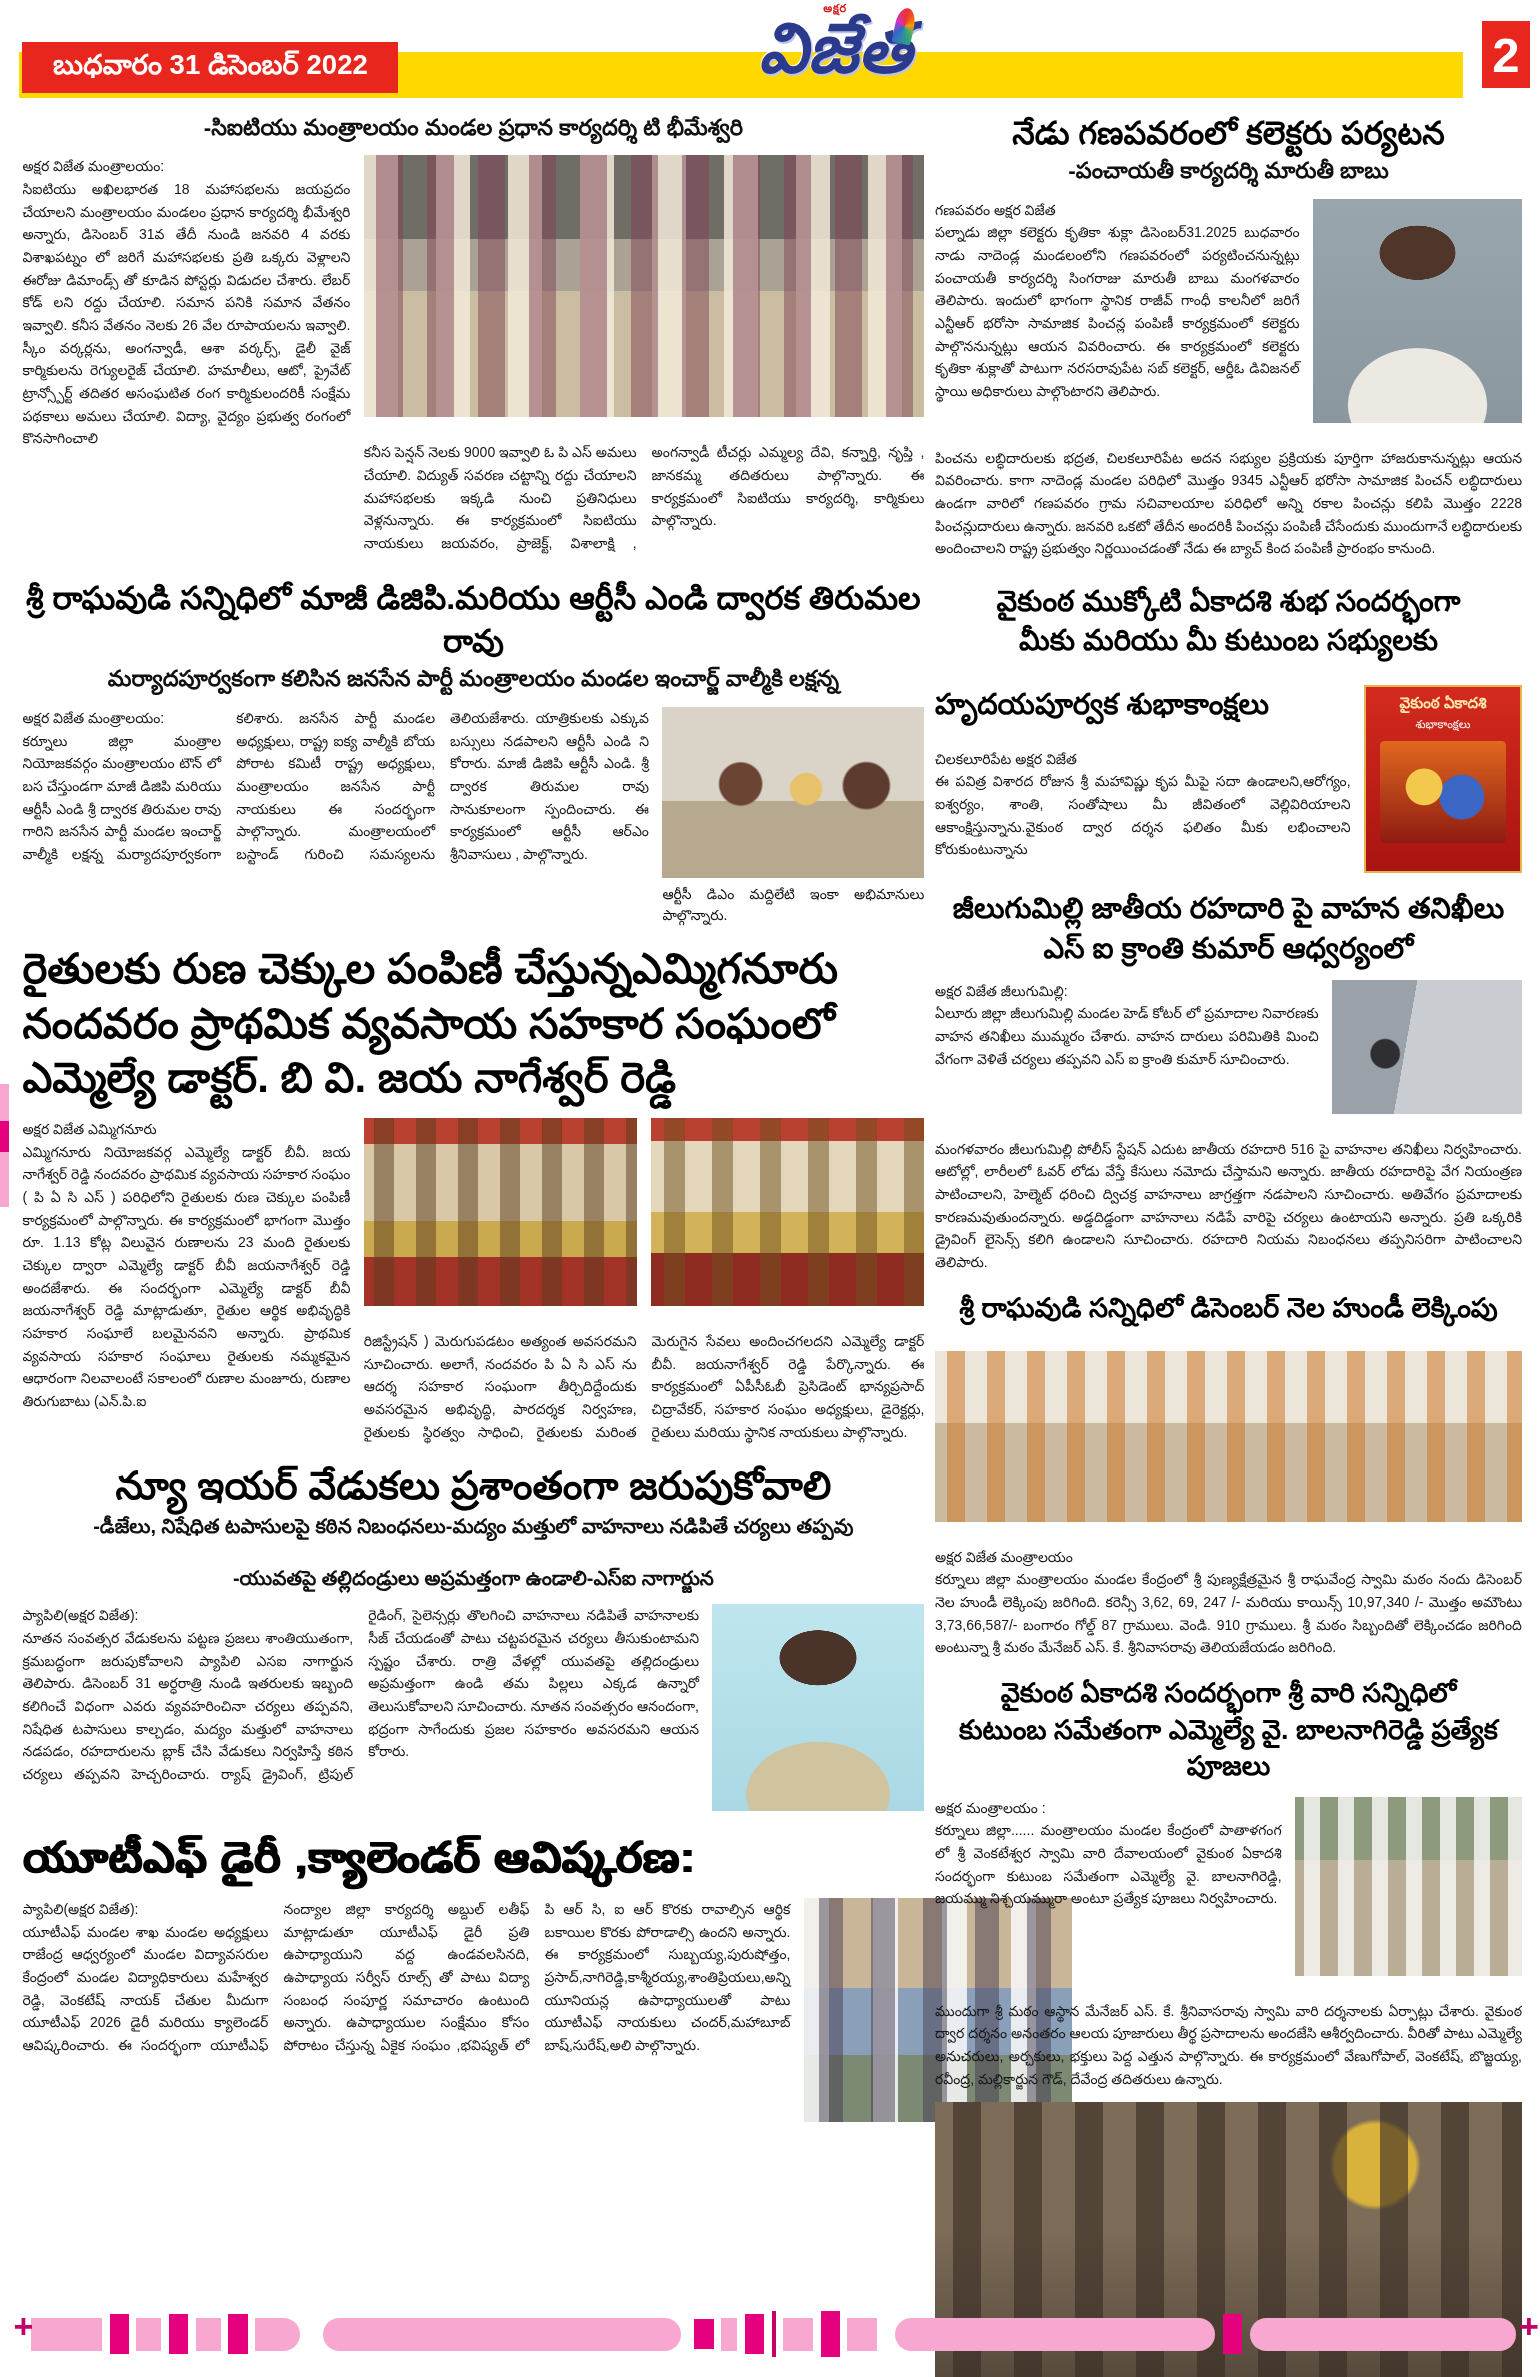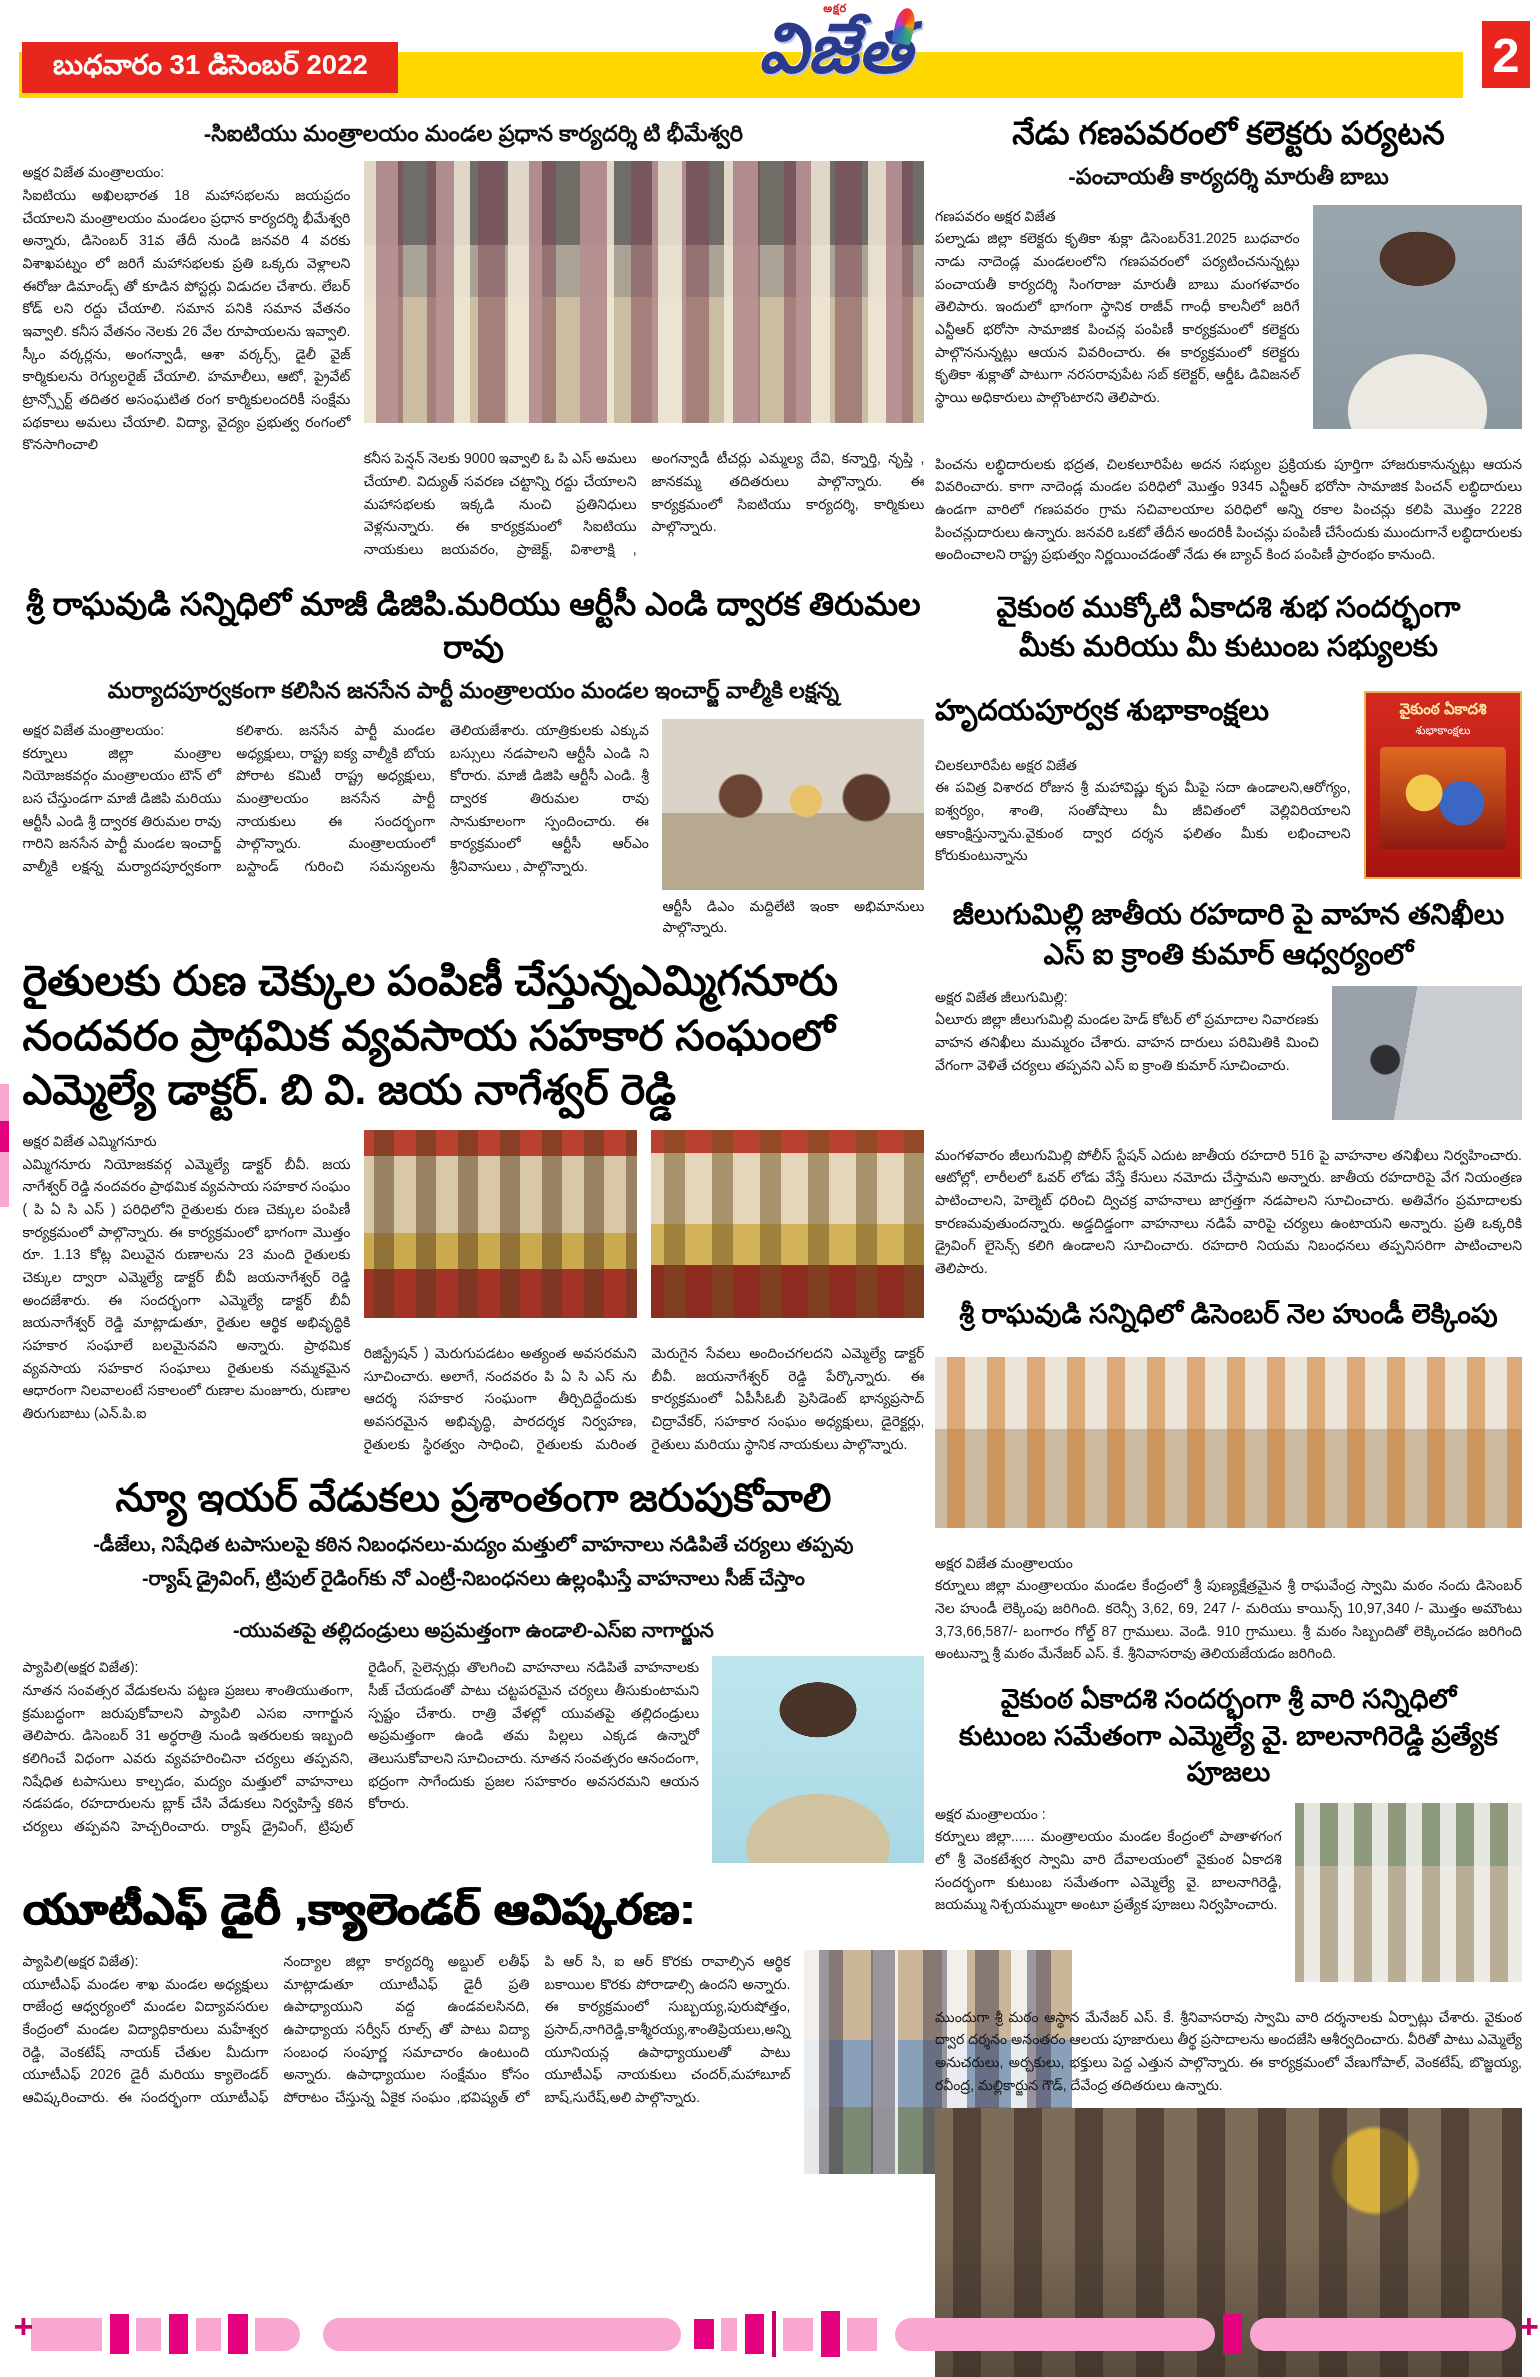--- a/index.html
+++ b/index.html
@@ -21,21 +21,21 @@
   .colL{position:absolute;left:22.4px;top:112px;width:902px;}
   .colR{position:absolute;left:935px;top:112px;width:587px;}
   
   .hl{font-weight:bold;color:#000;line-height:1.35;}
   .hl-c{text-align:center;}
   .h48{font-size:35px;}
   .h44{font-size:32px;}
   .h58{font-size:42px;line-height:1.3;}
   .h40{font-size:29px;}
   .h36{font-size:27px;}
-  .sub{font-weight:bold;font-size:22.4px;text-align:center;line-height:1.4;margin-top:6px;}
+  .sub{font-weight:bold;font-size:22.4px;text-align:center;line-height:1.4;margin-top:0;}
   .sub-sm{font-size:20px;}
   .body{font-size:14px;line-height:1.62;text-align:justify;white-space:pre-line;color:#161616;}
   .cols2{column-count:2;column-gap:15px;}
   .cols3{column-count:3;column-gap:15px;}
   .caption{font-size:14px;line-height:1.5;text-align:justify;margin-top:6px;}
   .grid{display:grid;column-gap:13.4px;}
   .photo{background:#cfc5b4;}
   .mt10{margin-top:24px;} .mt16{margin-top:12px;} .mt22{margin-top:16.4px;} .mt30{margin-top:22.4px;}
   
   .flame{font-size:43px;font-weight:bold;letter-spacing:1.5px;text-shadow:2.2px 0 0 #000;}
@@ -127,21 +127,20 @@
                    linear-gradient(180deg,#b8412f 0 12%,#e3d6bb 12% 50%,#d2b35a 50% 72%,#8e2c22 72% 100%);"></div>
           </div>
           <div class="body cols2 mt10">రిజిస్ట్రేషన్ ) మెరుగుపడటం అత్యంత అవసరమని సూచించారు. అలాగే, నందవరం పి ఏ సి ఎస్ ను ఆదర్శ సహకార సంఘంగా తీర్చిదిద్దేందుకు అవసరమైన అభివృద్ధి, పారదర్శక నిర్వహణ, రైతులకు స్థిరత్వం సాధించి, రైతులకు మరింత మెరుగైన సేవలు అందించగలదని ఎమ్మెల్యే డాక్టర్ బీవీ. జయనాగేశ్వర్ రెడ్డి పేర్కొన్నారు. ఈ కార్యక్రమంలో ఏపీసీఓబీ ప్రెసిడెంట్ భాన్యప్రసాద్ చిద్రావేకర్, సహకార సంఘం అధ్యక్షులు, డైరెక్టర్లు, రైతులు మరియు స్థానిక నాయకులు పాల్గొన్నారు.</div>
         </div>
       </div>
     </div>
 
     <div class="mt22">
       <div class="hl hl-c" style="font-size:39px;">న్యూ ఇయర్ వేడుకలు ప్రశాంతంగా జరుపుకోవాలి</div>
       <div class="sub sub-sm">-డీజేలు, నిషేధిత టపాసులపై కఠిన నిబంధనలు-మద్యం మత్తులో వాహనాలు నడిపితే చర్యలు తప్పవు</div>
-      <div class="sub sub-sm">-ర్యాష్ డ్రైవింగ్, ట్రిపుల్ రైడింగ్‌కు నో ఎంట్రీ-నిబంధనలు ఉల్లంఘిస్తే వాహనాలు సీజ్ చేస్తాం</div>
       <div class="sub sub-sm mt10">-యువతపై తల్లిదండ్రులు అప్రమత్తంగా ఉండాలి-ఎస్ఐ నాగార్జున</div>
       <div class="grid mt16" style="grid-template-columns:1fr 212px;">
         <div class="body cols2">ప్యాపిలి(అక్షర విజేత):
 నూతన సంవత్సర వేడుకలను పట్టణ ప్రజలు శాంతియుతంగా, క్రమబద్ధంగా జరుపుకోవాలని ప్యాపిలి ఎసఐ నాగార్జున తెలిపారు. డిసెంబర్ 31 అర్ధరాత్రి నుండి ఇతరులకు ఇబ్బంది కలిగించే విధంగా ఎవరు వ్యవహరించినా చర్యలు తప్పవని, నిషేధిత టపాసులు కాల్చడం, మద్యం మత్తులో వాహనాలు నడపడం, రహదారులను బ్లాక్ చేసి వేడుకలు నిర్వహిస్తే కఠిన చర్యలు తప్పవని హెచ్చరించారు. ర్యాష్ డ్రైవింగ్, ట్రిపుల్ రైడింగ్, సైలెన్సర్లు తొలగించి వాహనాలు నడిపితే వాహనాలకు సీజ్ చేయడంతో పాటు చట్టపరమైన చర్యలు తీసుకుంటామని స్పష్టం చేశారు. రాత్రి వేళల్లో యువతపై తల్లిదండ్రులు అప్రమత్తంగా ఉండి తమ పిల్లలు ఎక్కడ ఉన్నారో తెలుసుకోవాలని సూచించారు. నూతన సంవత్సరం ఆనందంగా, భద్రంగా సాగేందుకు ప్రజల సహకారం అవసరమని ఆయన కోరారు.</div>
         <div class="photo" style="height:207px;background:
                radial-gradient(ellipse 30% 22% at 50% 26%, #4a342a 0 60%, transparent 61%),
                radial-gradient(ellipse 56% 42% at 50% 92%, #cfc3a0 0 60%, transparent 61%),
                linear-gradient(180deg,#bfe6ee,#a9d8e4);"></div>
       </div>
     </div>

